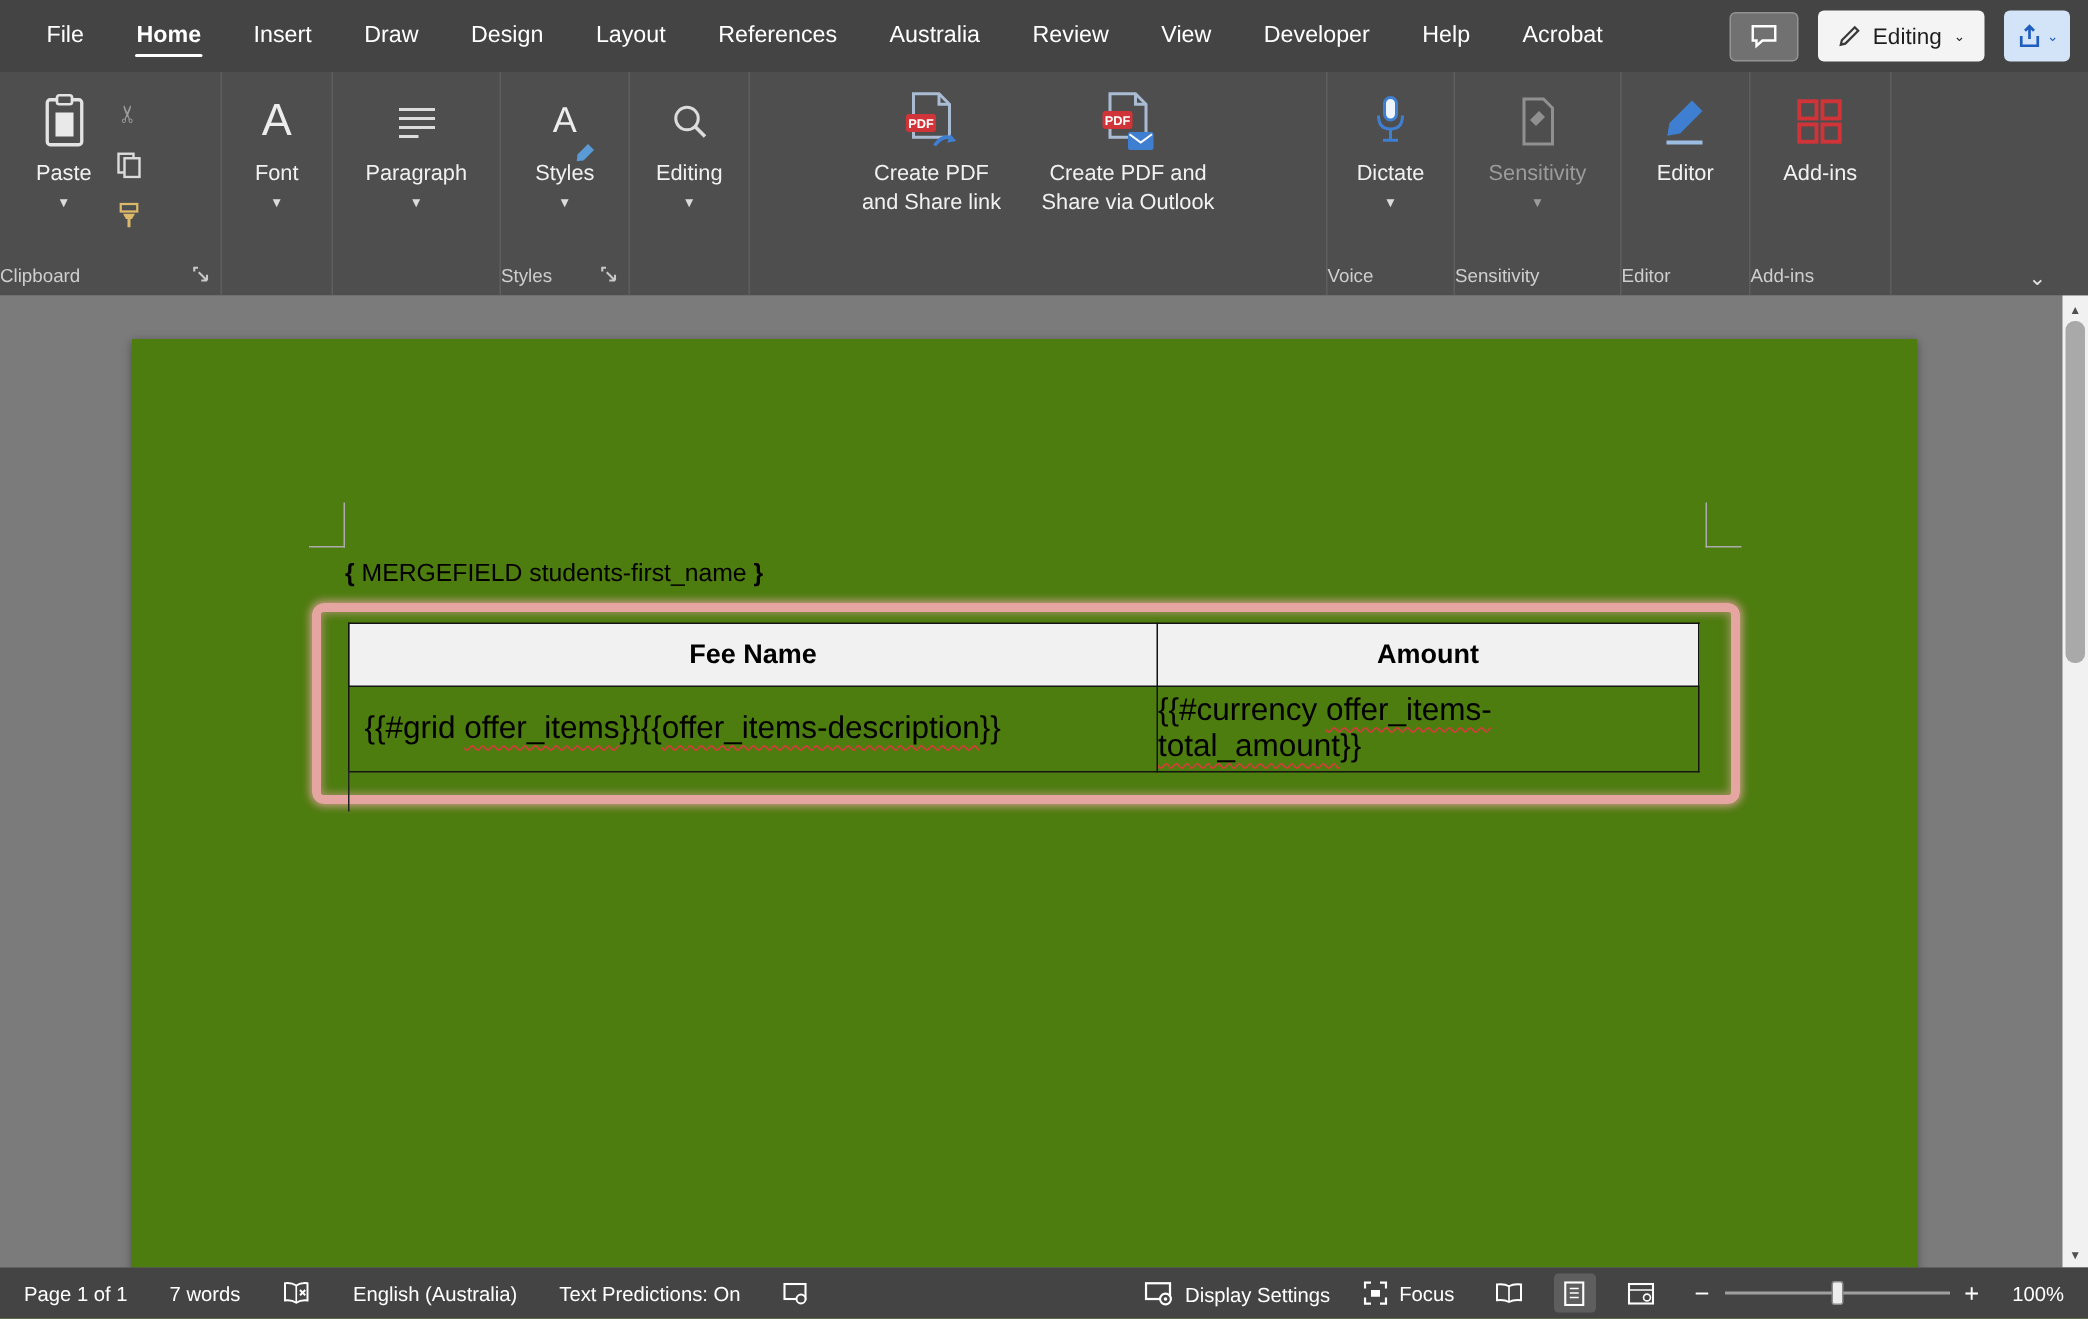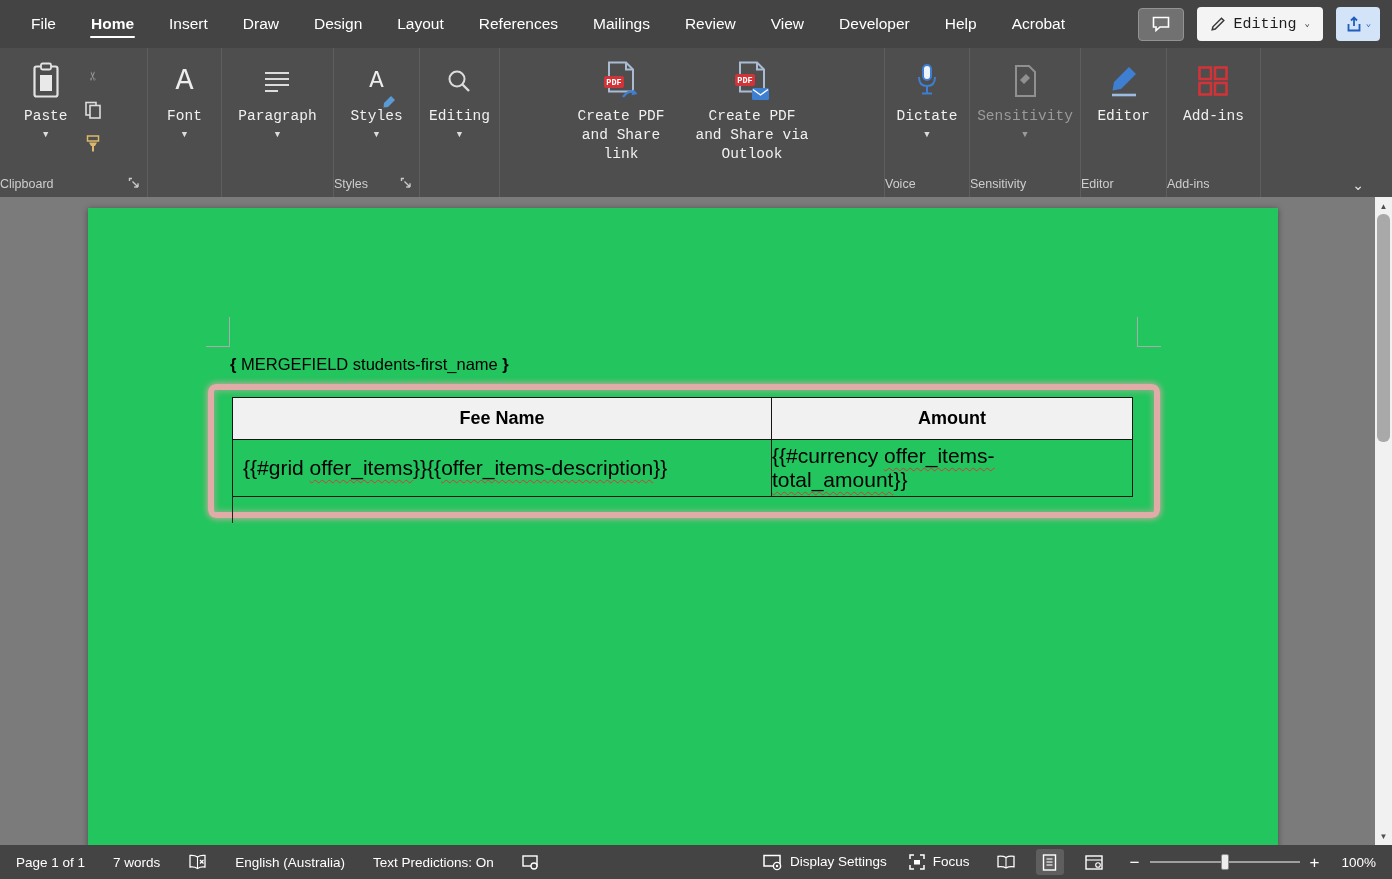--- a/index.html
+++ b/index.html
@@ -1,18 +1,18 @@
 <!DOCTYPE html>
 <html><head>
 <meta charset="utf-8">
 <style>
   *{margin:0;padding:0;box-sizing:border-box}
   html,body{width:1392px;height:879px;overflow:hidden}
   body{font-family:"Liberation Sans",sans-serif;background:#7b7b7b;position:relative}
-  button{border:none;background:none;font-family:Liberation Mono, monospace;cursor:default}
+  button{border:none;background:none;font-family:Liberation Sans, sans-serif;cursor:default}
 
   
   .menubar{height:48px;background:#444;display:flex;align-items:center;padding-left:30px;padding-right:12px}
   .tabs{display:flex;gap:33px;align-items:center}
   .tab{color:#ffffff;font-size:15.5px;position:relative;padding:14px 1px;white-space:nowrap}
   .tab.active{font-weight:700}
   .tab.active::after{content:"";position:absolute;left:0;right:0;bottom:9px;height:2.5px;background:#fff;border-radius:2px}
   .menubar-right{margin-left:auto;display:flex;align-items:center;gap:13px}
   .btn-comments{width:46px;height:33px;background:#717171;border:1px solid #939393;border-radius:4px;display:flex;align-items:center;justify-content:center}
   .btn-mode{height:34px;background:#f4f4f4;border-radius:4px;display:flex;align-items:center;gap:8px;padding:0 13px;color:#1e1e1e;font-size:15px}
@@ -32,21 +32,21 @@
   .bigbtn.disabled{color:#9b9b9b}
   .smallcol{display:flex;flex-direction:column;gap:8px;margin-left:4px;padding-top:8px}
   .smallbtn{width:30px;height:26px;display:flex;align-items:center;justify-content:center;border-radius:3px}
   .ribbon-collapse{position:absolute;right:28px;bottom:4px;color:#e2e2e2;font-size:14px}
   .fontA{font-size:30px;color:#ededed;line-height:1}
   .stylesA{position:relative;font-size:24px;color:#ededed;line-height:1}
   .stylesA svg{position:absolute;right:-12px;bottom:-4px}
 
   
   .docarea{position:absolute;top:197px;left:0;right:17px;bottom:34px;overflow:hidden;background:#7b7b7b}
-  .page{position:absolute;left:88px;top:11px;width:1190px;height:640px;background:#22c55e;box-shadow:0 1px 6px rgba(0,0,0,.4)}
+  .page{position:absolute;left:88px;top:29px;width:1190px;height:640px;background:#4d7c0f;box-shadow:0 1px 6px rgba(0,0,0,.4)}
   .cropmark{position:absolute;width:24px;height:30px}
   .cropmark.left{left:118px;top:109px;border-right:1px solid #ababab;border-bottom:1px solid #ababab}
   .cropmark.right{left:1049px;top:109px;border-left:1px solid #ababab;border-bottom:1px solid #ababab}
   .mergefield{position:absolute;left:142px;top:147px;font-size:16.5px;color:#000;white-space:pre}
   .mergefield .brace{font-weight:700}
   .highlight-box{position:absolute;left:120px;top:176px;width:952px;height:134px;border:6px solid rgba(242,168,174,.92);border-radius:8px;
     box-shadow:0 0 6px 1px rgba(242,168,174,.8), inset 0 0 6px 1px rgba(242,168,174,.55);pointer-events:none}
   .doc-table{position:absolute;left:144px;top:189px;width:901px;border-collapse:collapse;table-layout:fixed}
   .doc-table th,.doc-table td{border:1px solid #141414;color:#000}
   .doc-table th{height:42px;background:#f1f1f1;font-weight:700;font-size:18px;text-align:center}
@@ -57,21 +57,21 @@
   .table-tail{position:absolute;left:144px;top:288px;width:1px;height:27px;background:#222}
 
   
   .scrollbar{position:absolute;right:0;top:197px;bottom:34px;width:17px;background:#f1f1f1}
   .sb-arrow{position:absolute;left:0;width:17px;height:16px;display:flex;align-items:center;justify-content:center;color:#4f4f4f;font-size:8px}
   .sb-arrow.up{top:1px}.sb-arrow.down{bottom:1px}
   .sb-thumb{position:absolute;left:2px;top:17px;width:13px;height:228px;background:#a9a9a9;border-radius:6px}
 
   
   .statusbar{position:absolute;left:0;right:0;bottom:0;height:34px;background:#444;color:#fff;display:flex;align-items:center;font-size:13.5px;padding:0 16px;gap:28px}
-  .sb-item{display:flex;align-items:flex-start;gap:8px;white-space:nowrap}
+  .sb-item{display:flex;align-items:flex-end;gap:8px;white-space:nowrap}
   .sb-right{margin-left:auto;display:flex;align-items:center;gap:22px}
   .views{display:flex;align-items:center;gap:16px}
   .viewbtn{display:flex;align-items:center;justify-content:center;width:28px;height:26px;border-radius:3px}
   .viewbtn.active{background:#5e5e5e}
   .zoom{display:flex;align-items:center;gap:10px}
   .zoom-sign{font-size:17px;color:#fff;line-height:1}
   .zoom-track{position:relative;width:150px;height:2px;background:#9f9f9f}
   .zoom-thumb{position:absolute;left:71px;top:-7px;width:8px;height:16px;background:#ededed;border:1px solid #8a8a8a;border-radius:2px}
 </style>
 </head>
@@ -79,21 +79,21 @@
 
 <div class="menubar">
   <div class="tabs">
     <span class="tab">File</span>
     <span class="tab active">Home</span>
     <span class="tab">Insert</span>
     <span class="tab">Draw</span>
     <span class="tab">Design</span>
     <span class="tab">Layout</span>
     <span class="tab">References</span>
-    <span class="tab">Mailings</span>
+    <span class="tab">Australia</span>
     <span class="tab">Review</span>
     <span class="tab">View</span>
     <span class="tab">Developer</span>
     <span class="tab">Help</span>
     <span class="tab">Acrobat</span>
   </div>
   <div class="menubar-right">
     <button class="btn-comments">
       <svg width="20" height="18" viewBox="0 0 20 18">
         <path d="M2.5 2.5 h15 v9.5 h-8.5 l-4 3.5 v-3.5 h-2.5 z" fill="none" stroke="#fff" stroke-width="1.6"></path>

